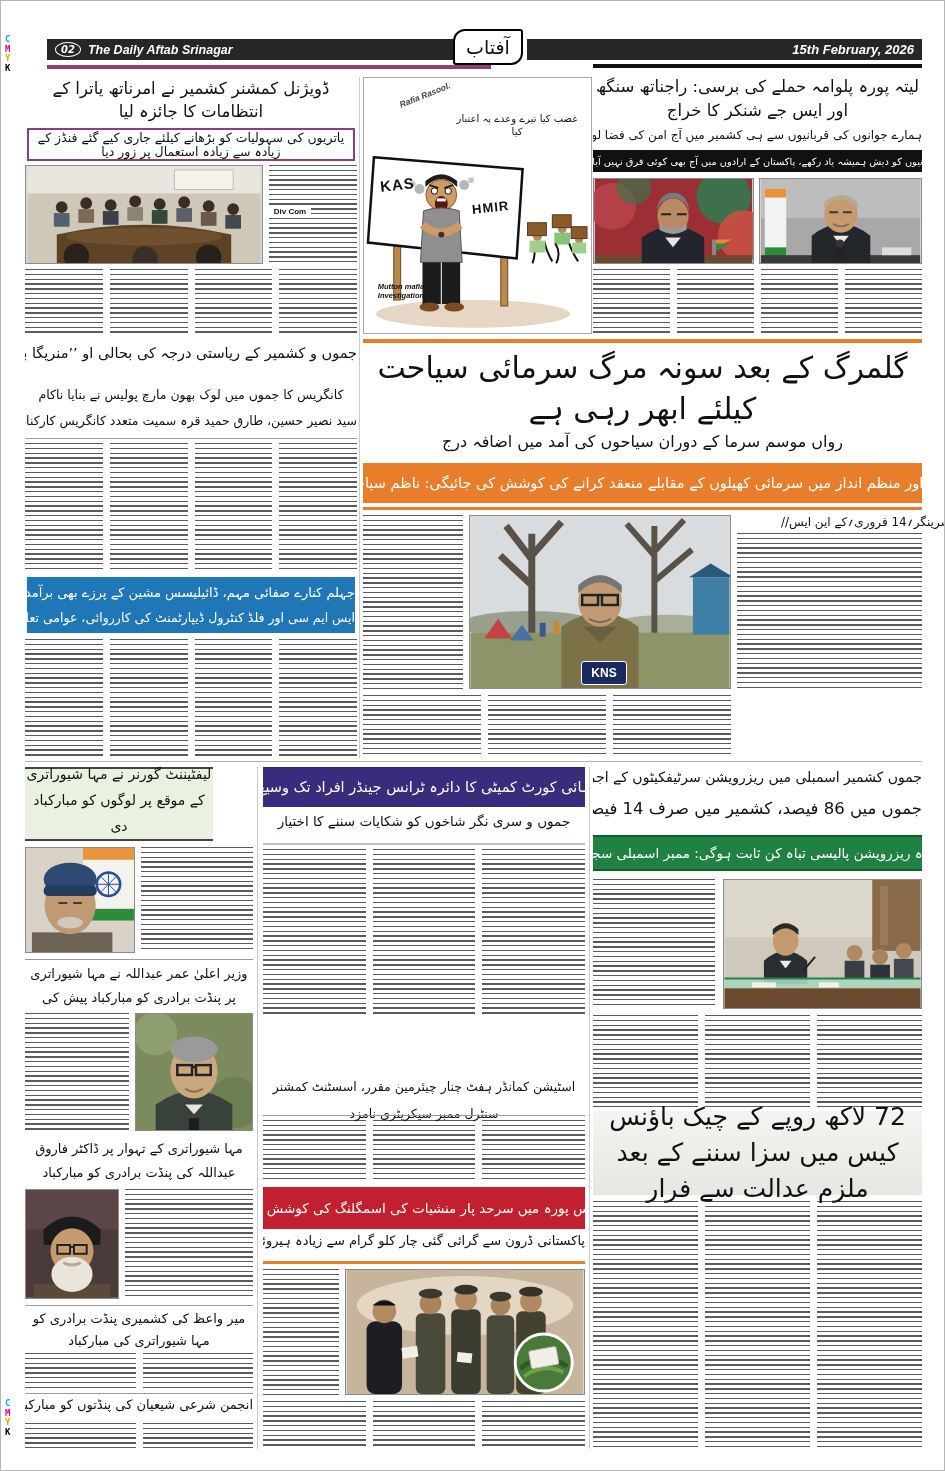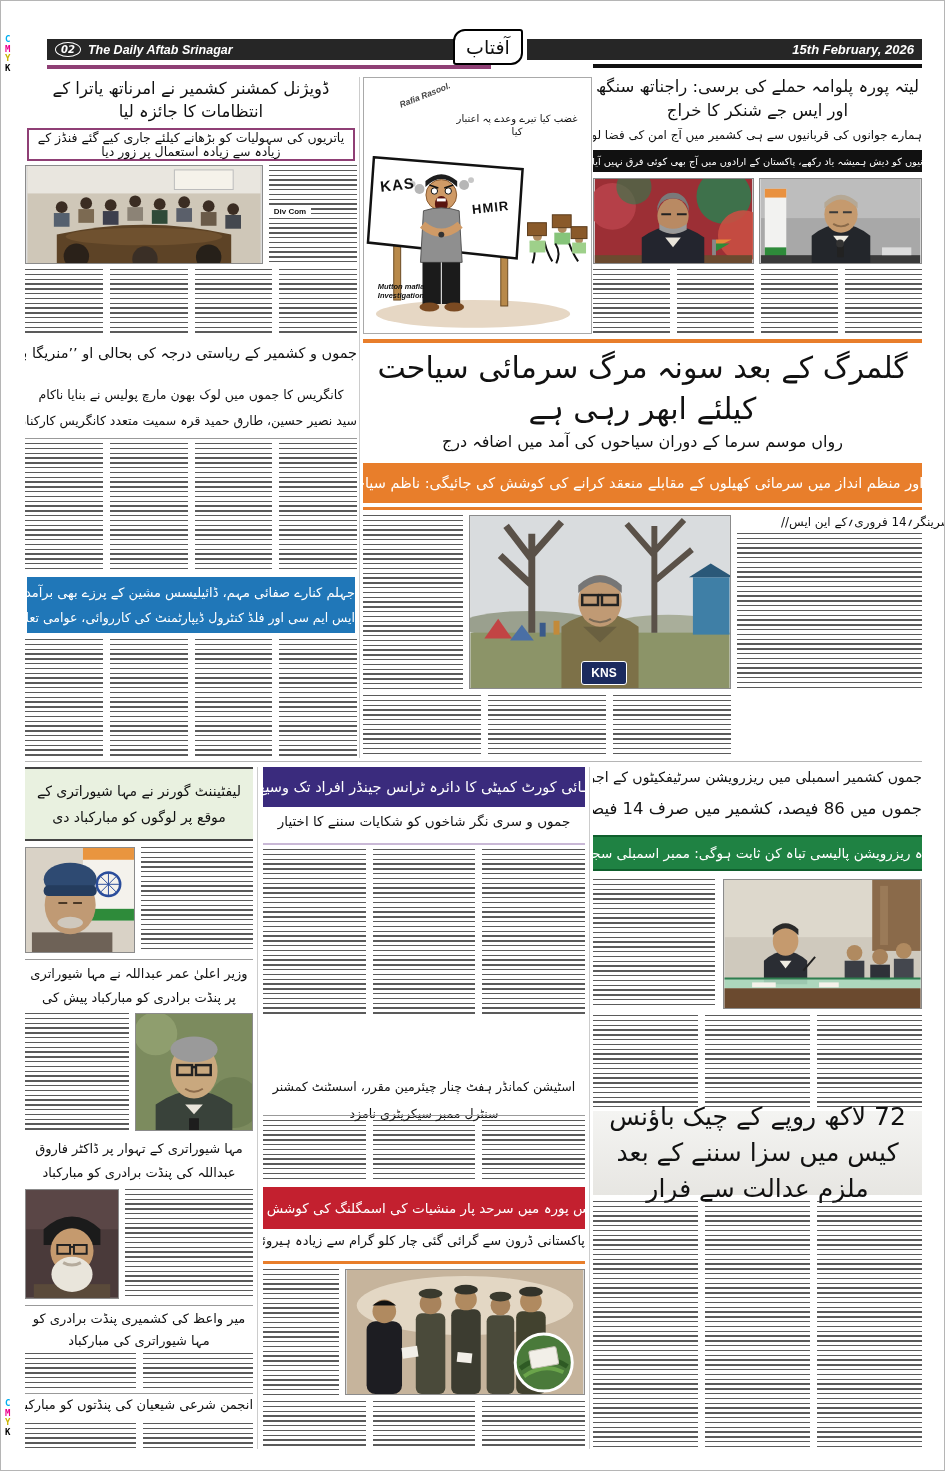--- a/index.html
+++ b/index.html
@@ -250,21 +250,21 @@
     <i class="gk"></i>
       <i class="gk"></i>
       <i class="gk"></i>
       <i class="gk"></i>
   </div>
 
   <div class="abs" style="left:24px;top:760px;width:897px;height:1px;background:#b5b5b5"></div>
   <div class="abs" style="left:256px;top:766px;width:1px;height:682px;background:#ccc"></div>
   <div class="abs" style="left:588px;top:766px;width:1px;height:682px;background:#ccc"></div>
 
-  <div class="abs" style="left:24px;top:766px;width:228px;height:74px;background:#E9F1E0;border-top:2px solid #444;border-bottom:2px solid #444;display:flex;align-items:center">
+  <div class="abs" style="left:24px;top:766px;width:188px;height:74px;background:#E9F1E0;border-top:2px solid #444;border-bottom:2px solid #444;display:flex;align-items:flex-end">
     <span class="u b c" style="font-size:14px;line-height:26px;width:100%">لیفٹیننٹ گورنر نے مہا شیوراتری کے موقع پر لوگوں کو مبارکباد دی</span>
   </div>
   <div class="abs ph" style="left:24px;top:846px;width:110px;height:106px">
     <svg viewBox="0 0 110 106">
       <rect width="110" height="106" fill="#d9d2c6"></rect>
       <rect x="58" width="52" height="74" fill="#f4f2ec"></rect>
       <rect x="58" width="52" height="12" fill="#e9953f"></rect>
         <rect x="58" y="62" width="52" height="12" fill="#2e8b3a"></rect>
       <circle cx="84" cy="37" r="12" fill="none" stroke="#2a4d9b" stroke-width="2.5"></circle>
       <g stroke="#2a4d9b" stroke-width="1">

